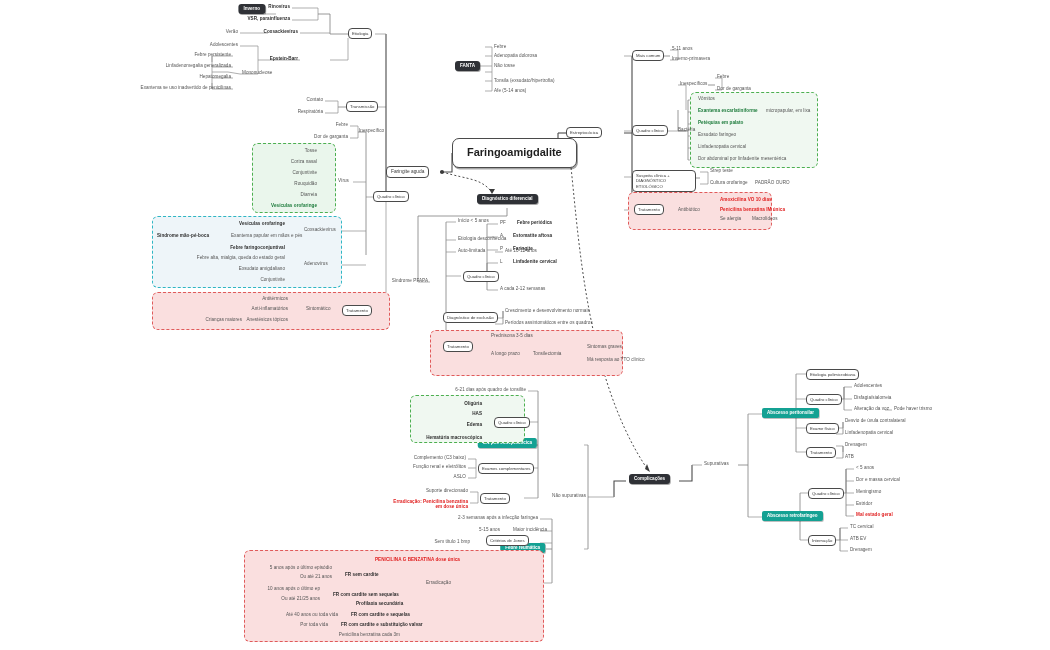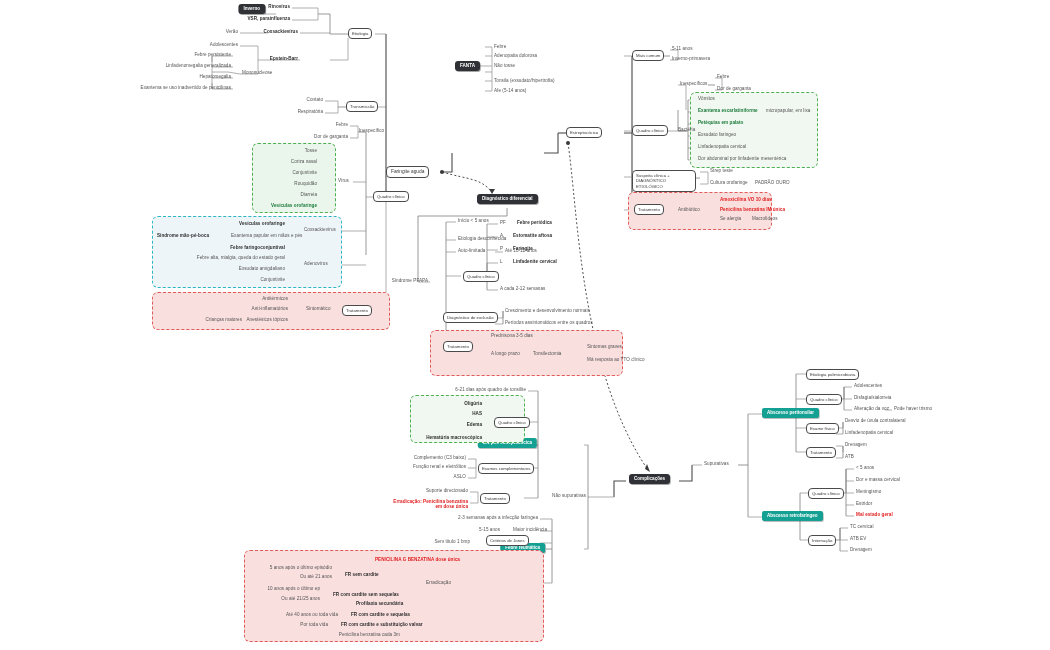--- a/index.html
+++ b/index.html
@@ -360,20 +360,21 @@
   <div class="node leaf" style="left:306px;top:306px;">Sintomático</div>
   <div class="node box sm" style="left:342px;top:305px;">Tratamento</div>
 
   <div class="node pill" style="left:455px;top:61px;">FANTA</div>
   <div class="node leaf" style="left:494px;top:44px;">Febre</div>
   <div class="node leaf" style="left:494px;top:53px;">Adenopatia dolorosa</div>
   <div class="node leaf" style="left:494px;top:63px;">Não tosse</div>
   <div class="node leaf" style="left:494px;top:78px;">Tonsila (exsudato/hipertrofia)</div>
   <div class="node leaf" style="left:494px;top:88px;">Afe (5-14 anos)</div>
 
+  <div class="node box big" style="left:452px;top:138px;">Faringoamigdalite</div>
   <div class="node box" style="left:386px;top:166px;">Faringite aguda</div>
   <div class="node pill" style="left:477px;top:194px;">Diagnóstico diferencial</div>
   <div class="node box sm" style="left:566px;top:127px;">Estreptocócica</div>
 
   <div class="node leaf r" style="left:428px;top:278px;transform:translateX(-100%);">Síndrome PFAPA</div>
   <div class="node leaf" style="left:458px;top:218px;">Início &lt; 5 anos</div>
   <div class="node leaf" style="left:458px;top:236px;">Etiologia desconhecida</div>
   <div class="node leaf" style="left:458px;top:248px;">Auto-limitada</div>
   <div class="node leaf" style="left:505px;top:248px;">Até 10-12 anos</div>
   <div class="node box sm" style="left:463px;top:271px;">Quadro clínico</div>

